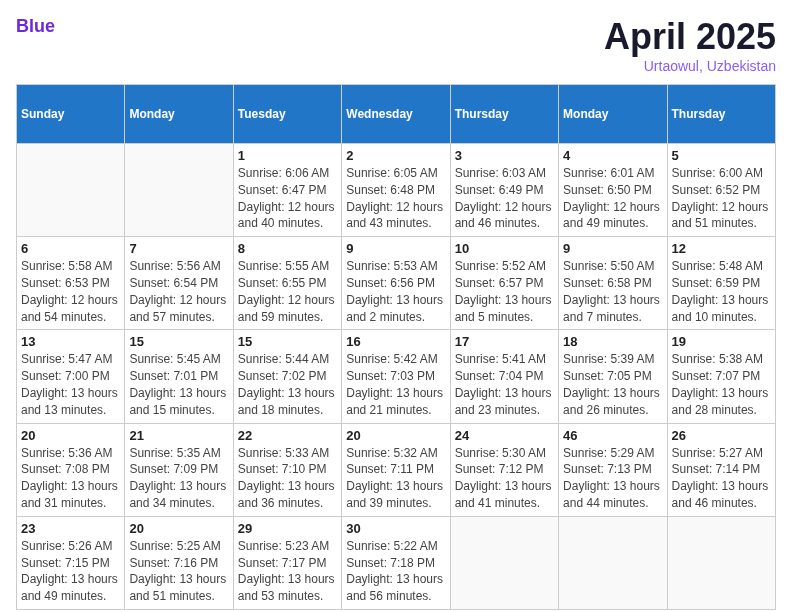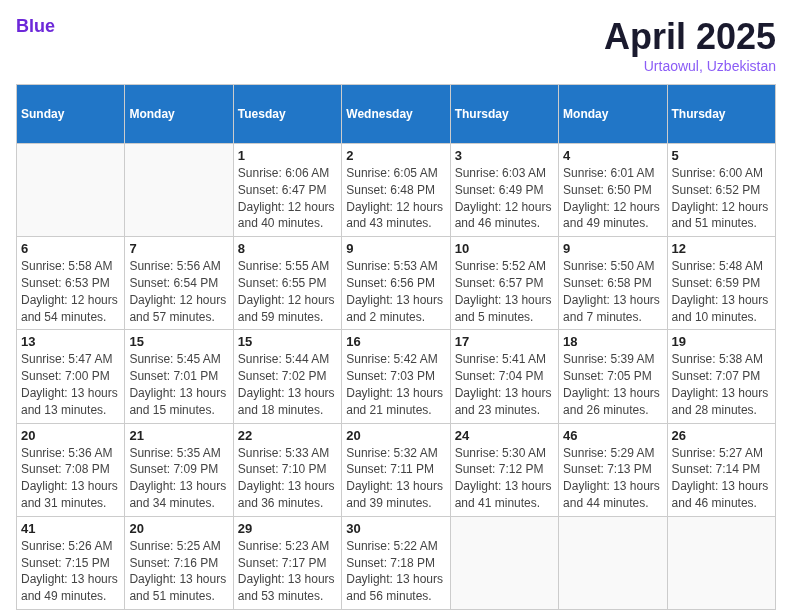--- a/index.html
+++ b/index.html
@@ -221,21 +221,21 @@
           <span class="day-number">46</span>
           <div class="day-info">Sunrise: 5:29 AM<br>Sunset: 7:13 PM<br>Daylight: 13 hours and 44 minutes.</div>
         </td>
         <td>
           <span class="day-number">26</span>
           <div class="day-info">Sunrise: 5:27 AM<br>Sunset: 7:14 PM<br>Daylight: 13 hours and 46 minutes.</div>
         </td>
       </tr>
       <tr>
         <td>
-          <span class="day-number">41</span>
+          <span class="day-number">23</span>
           <div class="day-info">Sunrise: 5:26 AM<br>Sunset: 7:15 PM<br>Daylight: 13 hours and 49 minutes.</div>
         </td>
         <td>
           <span class="day-number">20</span>
           <div class="day-info">Sunrise: 5:25 AM<br>Sunset: 7:16 PM<br>Daylight: 13 hours and 51 minutes.</div>
         </td>
         <td>
           <span class="day-number">29</span>
           <div class="day-info">Sunrise: 5:23 AM<br>Sunset: 7:17 PM<br>Daylight: 13 hours and 53 minutes.</div>
         </td>

